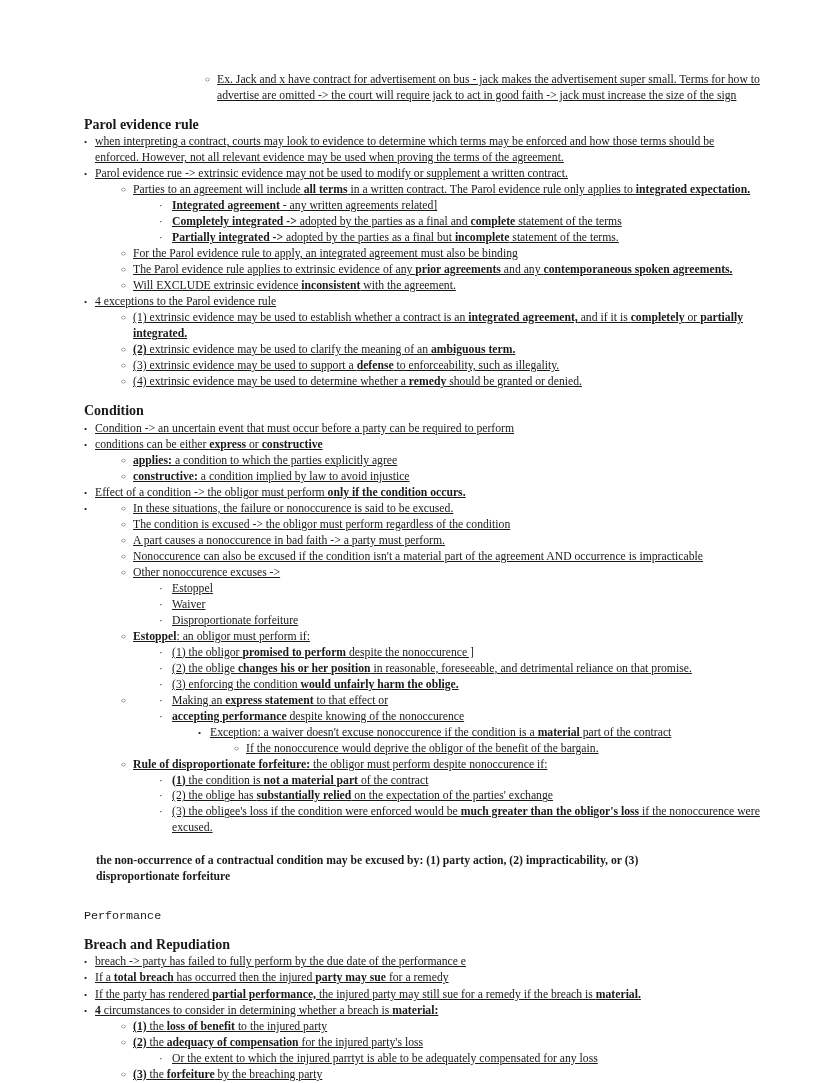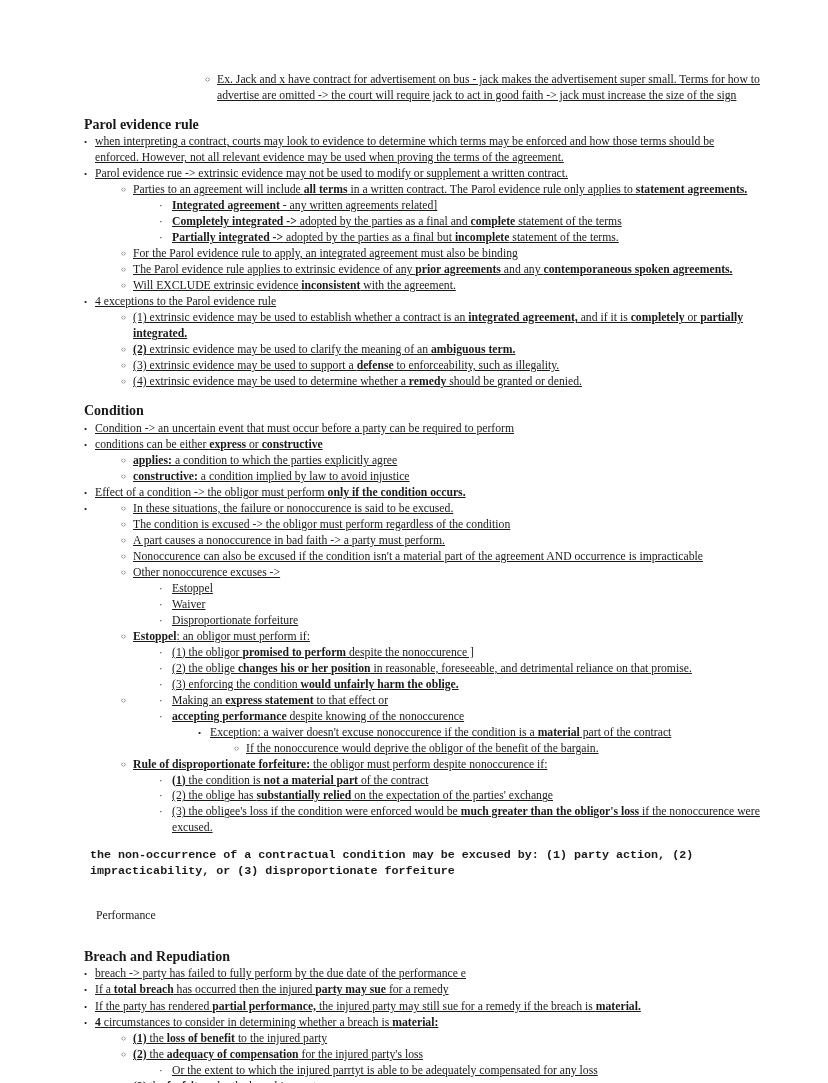--- a/index.html
+++ b/index.html
@@ -38,29 +38,29 @@
   }
   .section-gap {
     height: 11px;
   }
   .small-gap {
     height: 4px;
   }
 
   
   .plain-para {
+    margin: 0;
+    line-height: 1.38;
+    font-family: Liberation Mono, monospace;
+  }
+  .bold-para {
     margin: 12px;
-    line-height: 1.38;
-  }
-  .bold-para {
-    margin: 6px;
     font-weight: bold;
     line-height: 1.38;
     max-width: 622px;
-    font-family: Liberation Mono, monospace;
   }
 
   
   ul {
     list-style: none;
     margin: 0;
     padding: 0;
   }
   li {
     position: relative;
@@ -173,21 +173,21 @@
             <li>
               <span class="bullet">•</span>
               <span class="li-text w-wide">when interpreting a contract, courts may look to evidence to determine which terms may be enforced and how those terms should be enforced. However, not all relevant evidence may be used when proving the terms of the agreement.</span>
             </li>
             <li>
               <span class="bullet">•</span>
               <span class="li-text w-wide">Parol evidence rue -&gt; extrinsic evidence may not be used to modify or supplement a written contract.</span>
               <ul class="lvl2">
                 <li>
                   <span class="bullet">○</span>
-                  <span class="li-text w-med">Parties to an agreement will include <b>all terms</b> in a written contract. The Parol evidence rule only applies to <b>statement agreements.</b></span>
+                  <span class="li-text w-med">Parties to an agreement will include <b>all terms</b> in a written contract. The Parol evidence rule only applies to <b>integrated expectation.</b></span>
                   <ul class="lvl3">
                     <li>
                       <span class="bullet">·</span>
                       <span class="li-text w-narrow"><b>Integrated agreement</b> - any written agreements related]</span>
                     </li>
                     <li>
                       <span class="bullet">·</span>
                       <span class="li-text w-narrow"><b>Completely integrated -&gt;</b> adopted by the parties as a final and <b>complete</b> statement of the terms</span>
                     </li>
                     <li>

